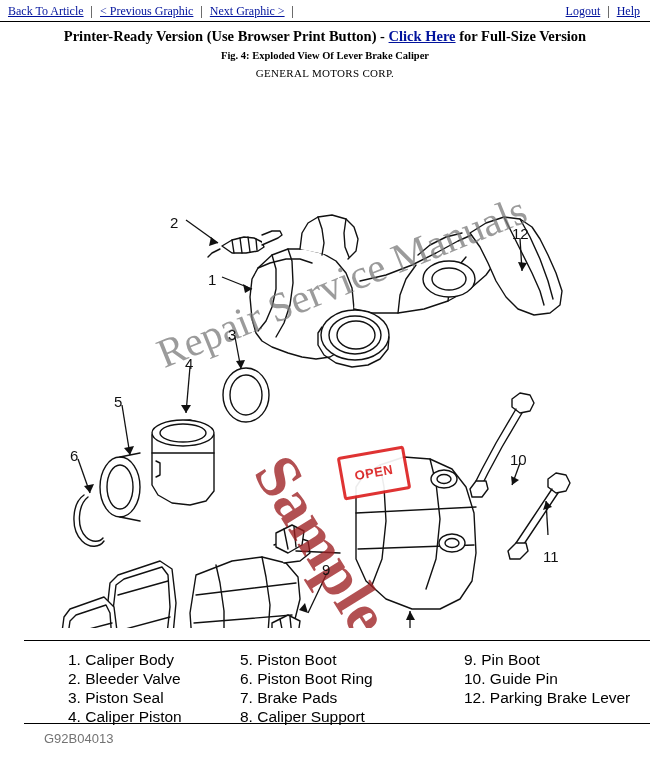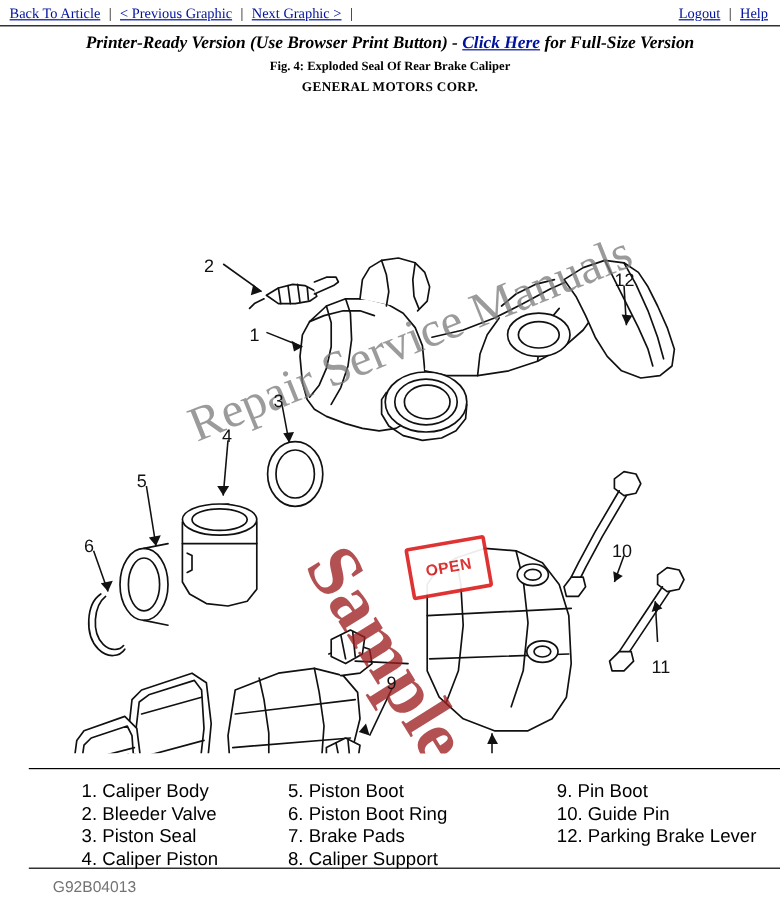--- a/index.html
+++ b/index.html
@@ -54,36 +54,35 @@
     padding: 0 4px;
   }
 
   
   .printer-line {
     text-align: center;
     font-size: 14.5px;
     font-weight: bold;
     padding-top: 6px;
     line-height: 17px;
-    font-style: italic;
   }
   .printer-line .nav-link {
     font-size: 14.5px;
     font-weight: bold;
   }
   .fig-line {
     text-align: center;
     font-size: 10.5px;
     font-weight: bold;
     padding-top: 5px;
   }
   .corp-line {
     text-align: center;
     font-size: 11px;
-    font-weight: bold;
+    font-weight: normal;
     letter-spacing: 0.3px;
     padding-top: 6px;
   }
 
   
   .illustration {
     position: relative;
     width: 650px;
     height: 545px;
     margin-top: 4px;
@@ -212,21 +211,21 @@
     <div class="nav-right">
       <span class="nav-link">Logout</span>
       <span class="nav-sep">|</span>
       <span class="nav-link">Help</span>
     </div>
   </div>
 
   <div class="printer-line">
     <span>Printer-Ready Version (Use Browser Print Button) - </span><span class="nav-link">Click Here</span><span> for Full-Size Version</span>
   </div>
-  <div class="fig-line">Fig. 4: Exploded Seal Of Rear Brake Caliper</div>
+  <div class="fig-line">Fig. 4: Exploded View Of Lever Brake Caliper</div>
   <div class="corp-line">GENERAL MOTORS CORP.</div>
 
   <div class="illustration">
 
     <svg width="650" height="545" viewBox="0 0 650 545">
       <g fill="none" stroke="#111" stroke-width="1.4" stroke-linejoin="round" stroke-linecap="round">
 
         <path d="M258 185 L252 196 L250 214 L252 236 L256 250 L262 258 L272 264 L288 270
                  L302 274 L316 276 L330 274 L340 268 L348 258 L352 244 L354 226
                  L352 205 L346 190 L336 178 L322 170 L305 166 L288 166 L272 172 Z" fill="#ffffff"></path>

